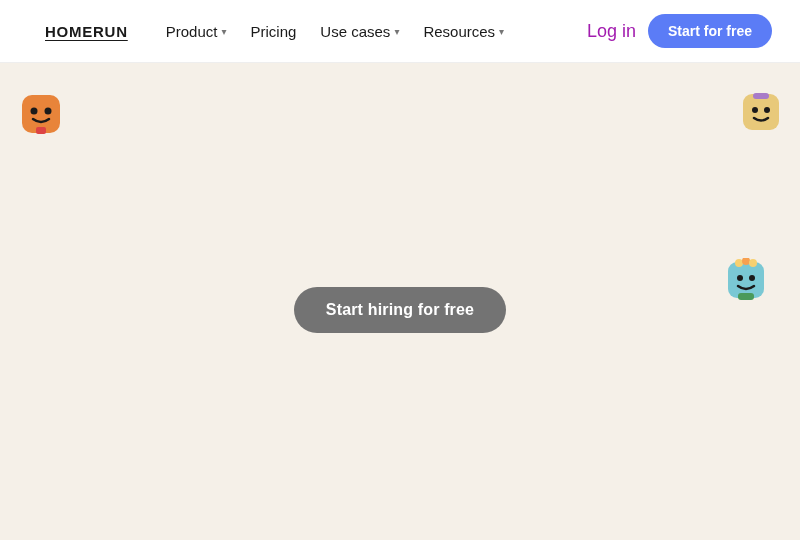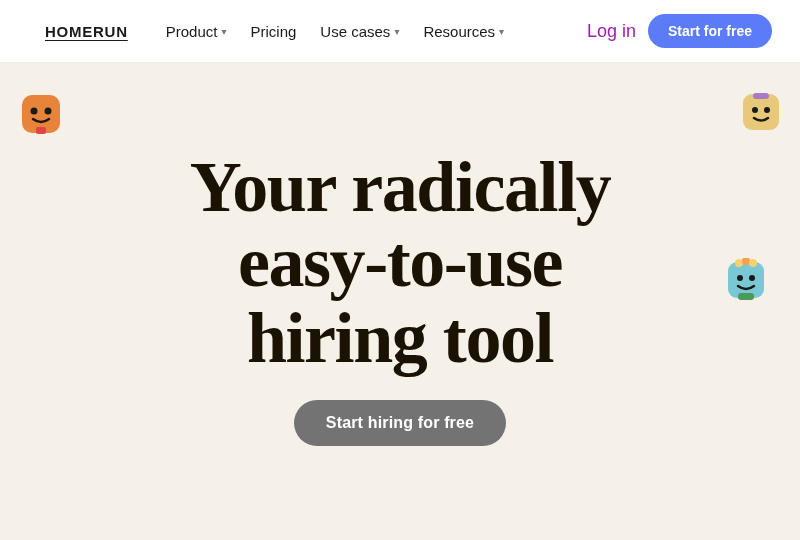--- a/index.html
+++ b/index.html
@@ -214,22 +214,17 @@
       <circle cx="28" cy="20" r="3" fill="#1a1a1a"></circle>
       <path d="M14 28 Q22 34 30 28" stroke="#1a1a1a" stroke-width="2.5" fill="none" stroke-linecap="round"></path>
 
       <circle cx="15" cy="5" r="4" fill="#f7d070"></circle>
       <circle cx="22" cy="3" r="4" fill="#f7a050"></circle>
       <circle cx="29" cy="5" r="4" fill="#f7d070"></circle>
       <rect x="14" y="35" width="16" height="7" rx="3" fill="#4a9a5a"></rect>
     </svg>
   </span>
 
-  <h1 class="hero-heading">
-    <span>Your radically</span><br>
-    <span>easy-to-use</span><br>
-    <span>hiring tool</span>
-  </h1>
 
 
   <button class="btn-start-hero">Start hiring for free</button>
 
 </section>
 
 </body></html>

